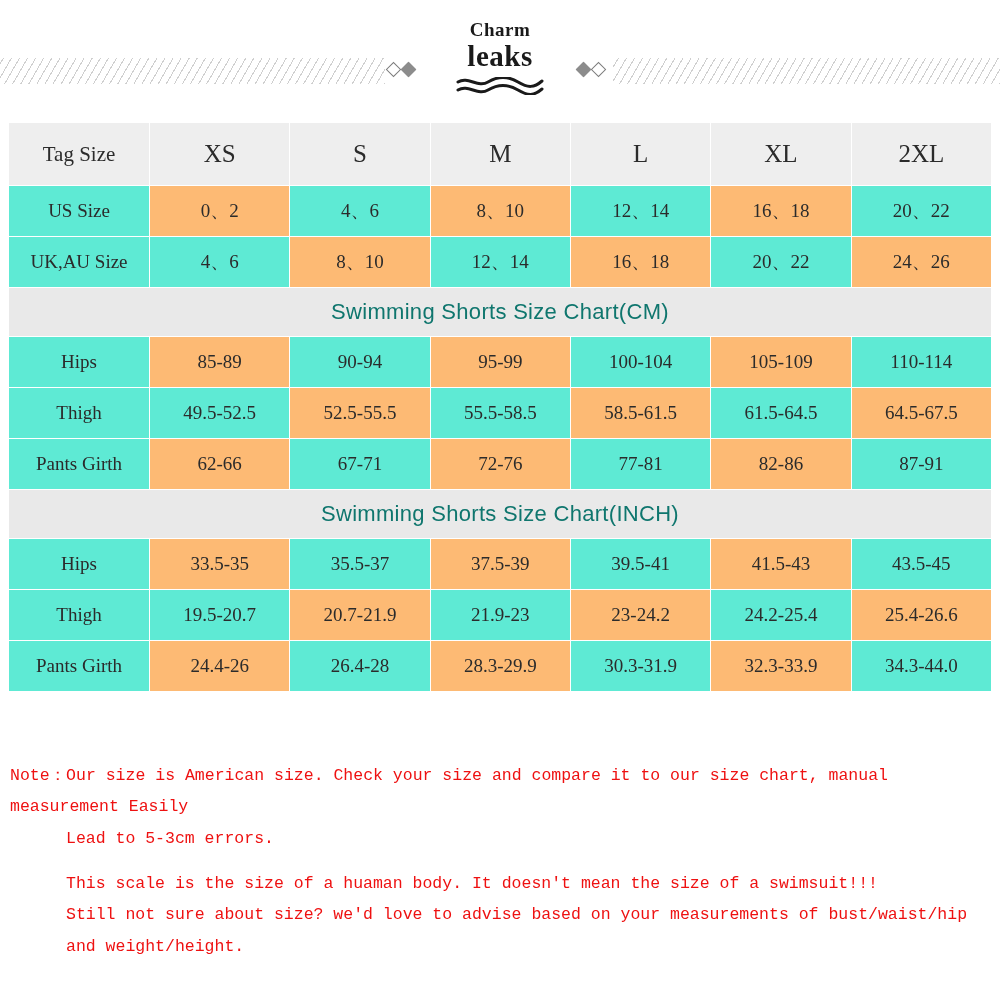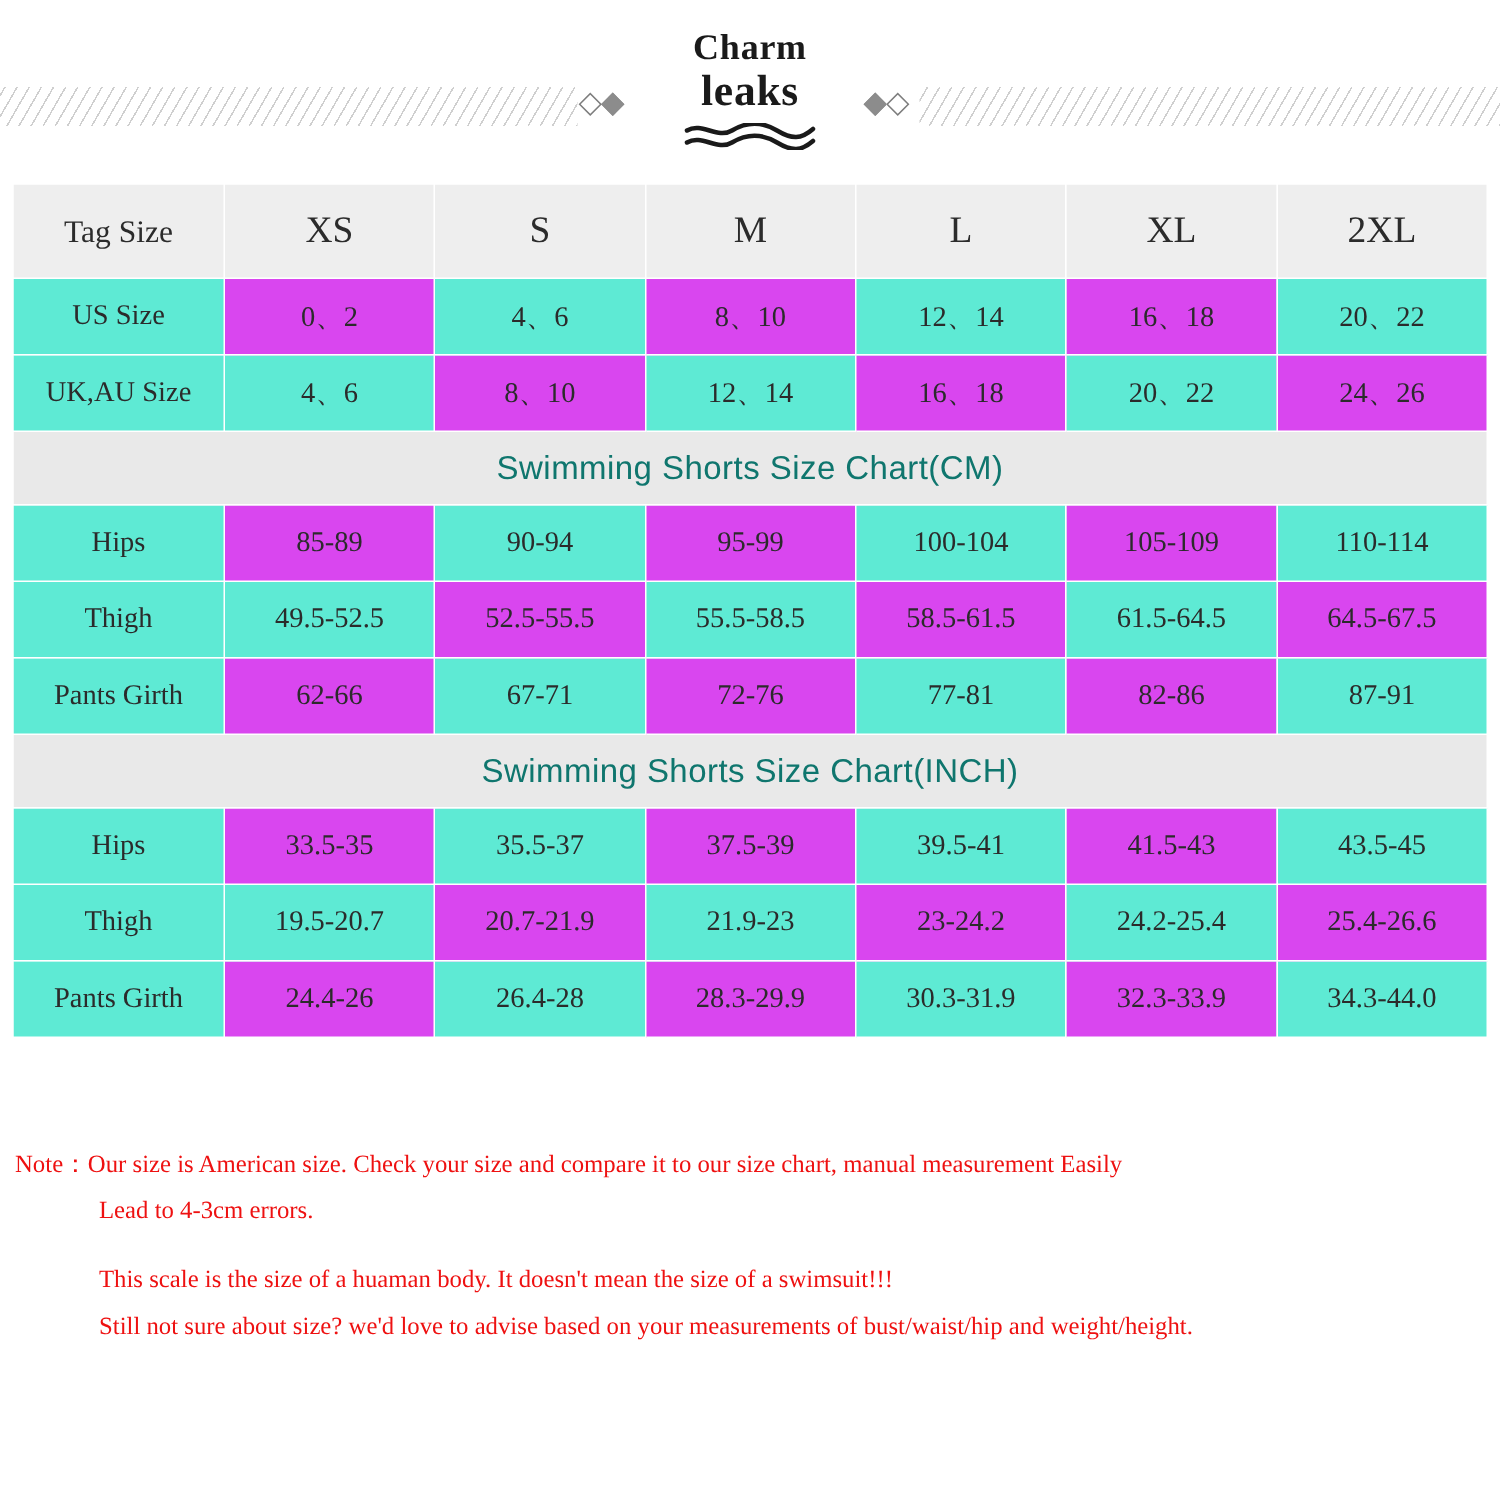--- a/index.html
+++ b/index.html
@@ -60,21 +60,21 @@
     top: 20px;
     text-align: center;
   }
   .brand-line1, .brand-line2 {
     font-family: "Liberation Serif", serif;
     font-weight: bold;
     color: #1a1a1a;
     letter-spacing: 0.5px;
     line-height: 1.0;
   }
-  .brand-line1 { font-size: 24px; }
+  .brand-line1 { font-size: 19px; }
   .brand-line2 { font-size: 29px; margin-top: 3px; }
   .brand-wave {
     margin: 6px auto 0 auto;
     width: 88px;
     height: 18px;
   }
 
   
   .chart {
     position: absolute;
@@ -89,21 +89,21 @@
     text-align: center;
     vertical-align: middle;
     font-family: "Liberation Serif", serif;
     font-size: 19px;
     color: #2b2b2b;
     height: 50px;
     padding: 0;
   }
   .col-label { width: 140px; }
   .shade-a { background: #5eead4; }
-  .shade-b { background: #d946ef; }
+  .shade-b { background: #fdba74; }
 
   .chart tr.head td {
     font-size: 25px;
     height: 62px;
     background: #eeeeee;
   }
   .chart tr.head td.col-label { font-size: 21px; }
 
   .section-title td {
     height: 48px;
@@ -118,21 +118,21 @@
     font-size: 19px;
   }
 
   
   .notes {
     position: absolute;
     top: 760px;
     left: 10px;
     width: 975px;
     color: #ee1111;
-    font-family: Liberation Serif, serif;
+    font-family: Liberation Mono, monospace;
     font-size: 16.5px;
     line-height: 1.9;
   }
   .note-label {
     color: #ee1111;
   }
   .note-first {
     text-indent: 0;
   }
   .note-indent {
@@ -268,16 +268,16 @@
       <td class="shade-b">32.3-33.9</td>
       <td class="shade-a">34.3-44.0</td>
     </tr>
   </tbody>
 </table>
 
 <div class="notes">
   <div class="note-first">
     <span class="note-label">Note：</span><span>Our size is American size. Check your size and compare it to our size chart, manual measurement Easily</span>
   </div>
-  <div class="note-indent">Lead to 4-3cm errors.</div>
+  <div class="note-indent">Lead to 5-3cm errors.</div>
   <div class="note-indent note-gap">This scale is the size of a huaman body. It doesn't mean the size of a swimsuit!!!</div>
   <div class="note-indent">Still not sure about size? we'd love to advise based on your measurements of bust/waist/hip and weight/height.</div>
 </div>
 
 </body></html>

